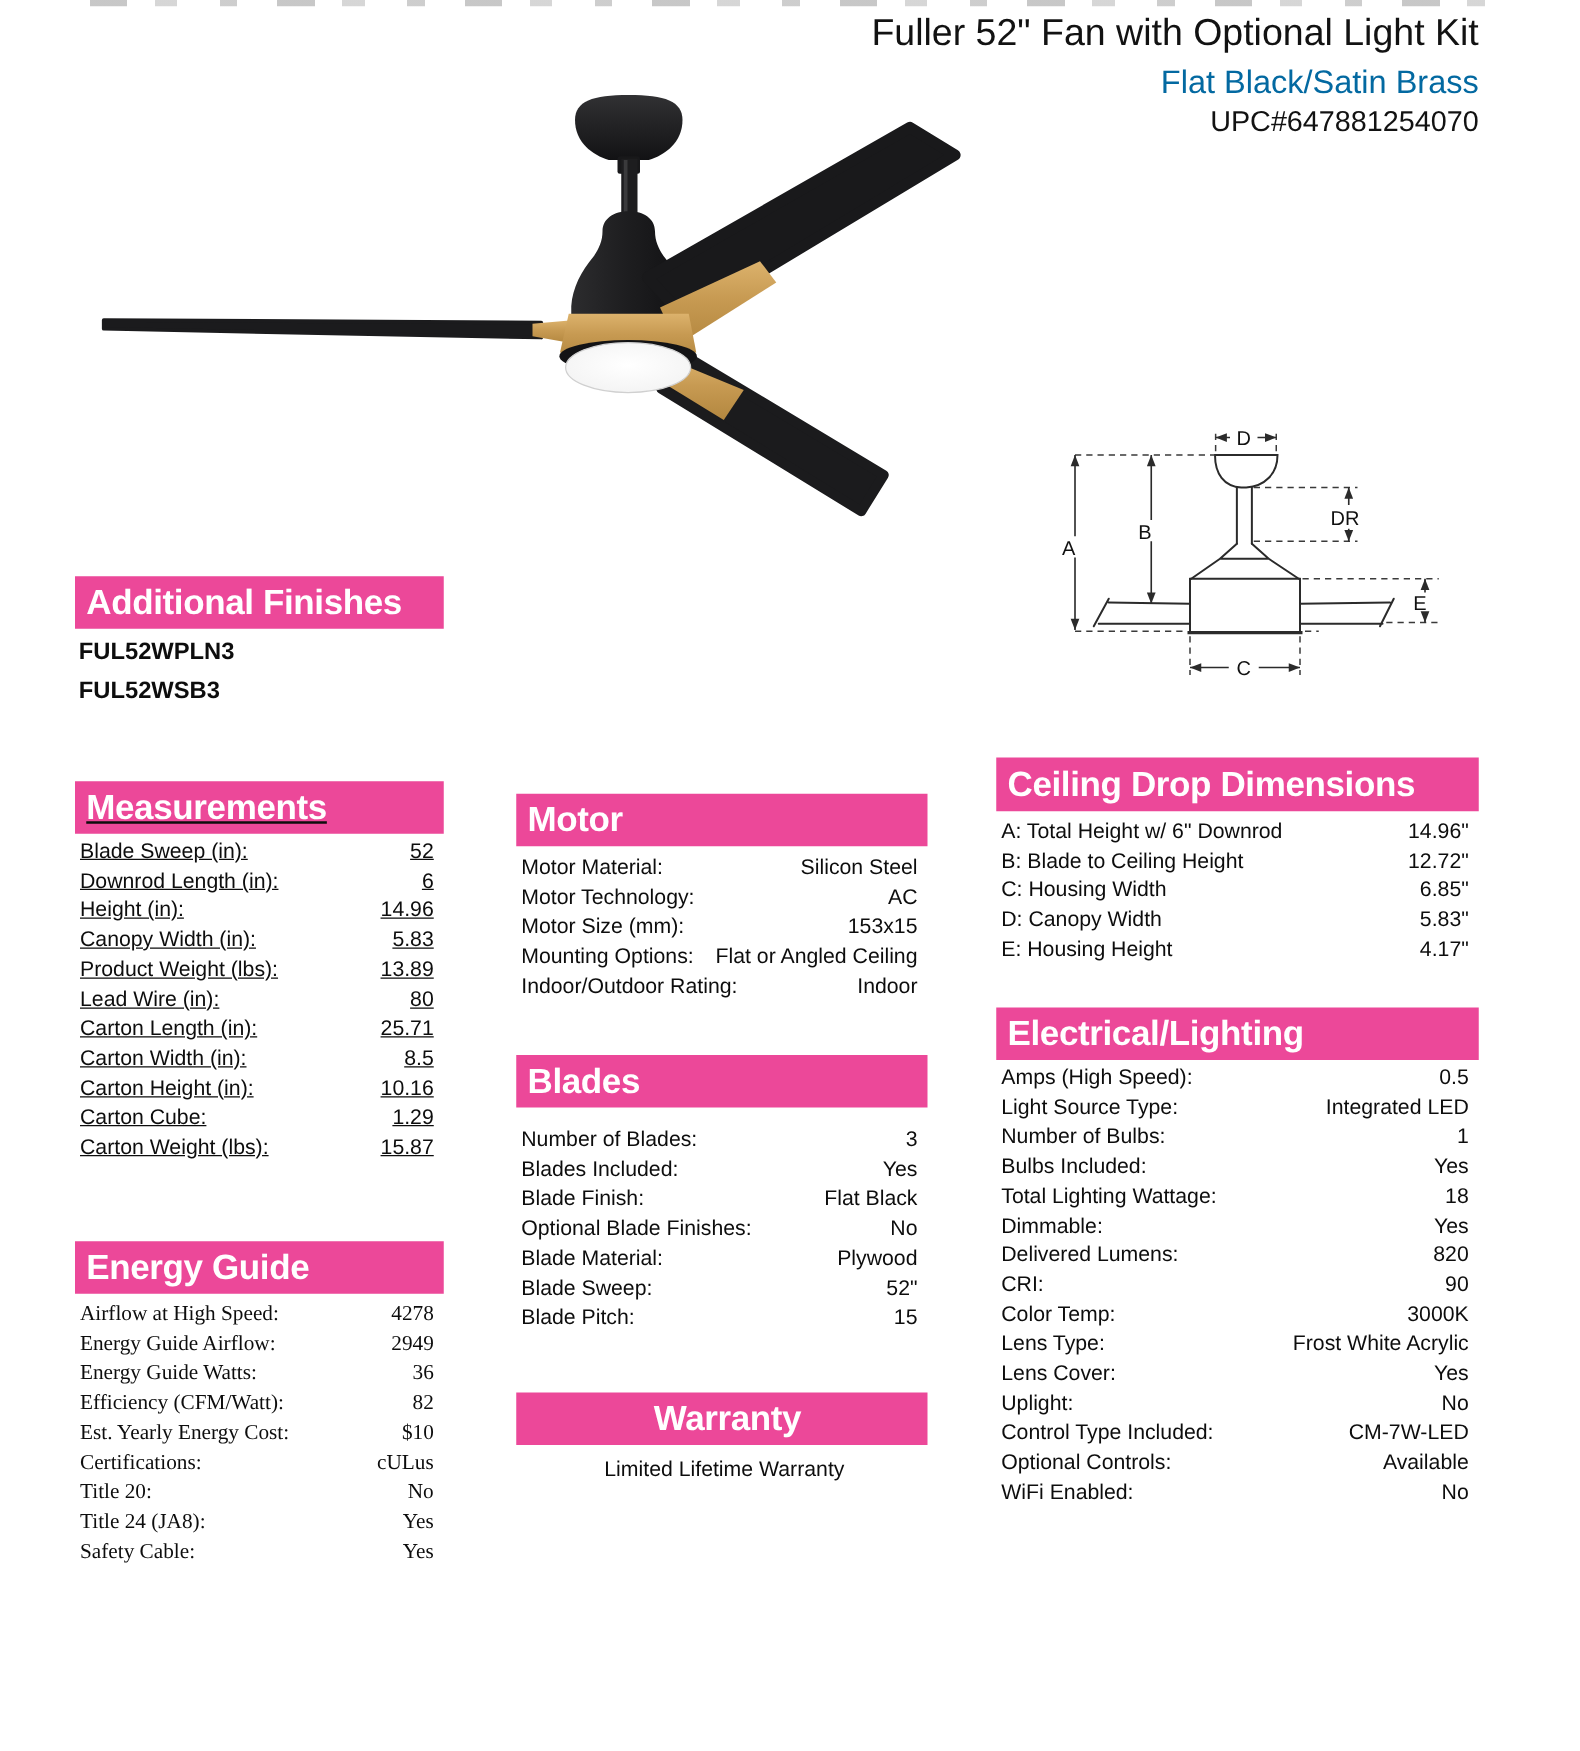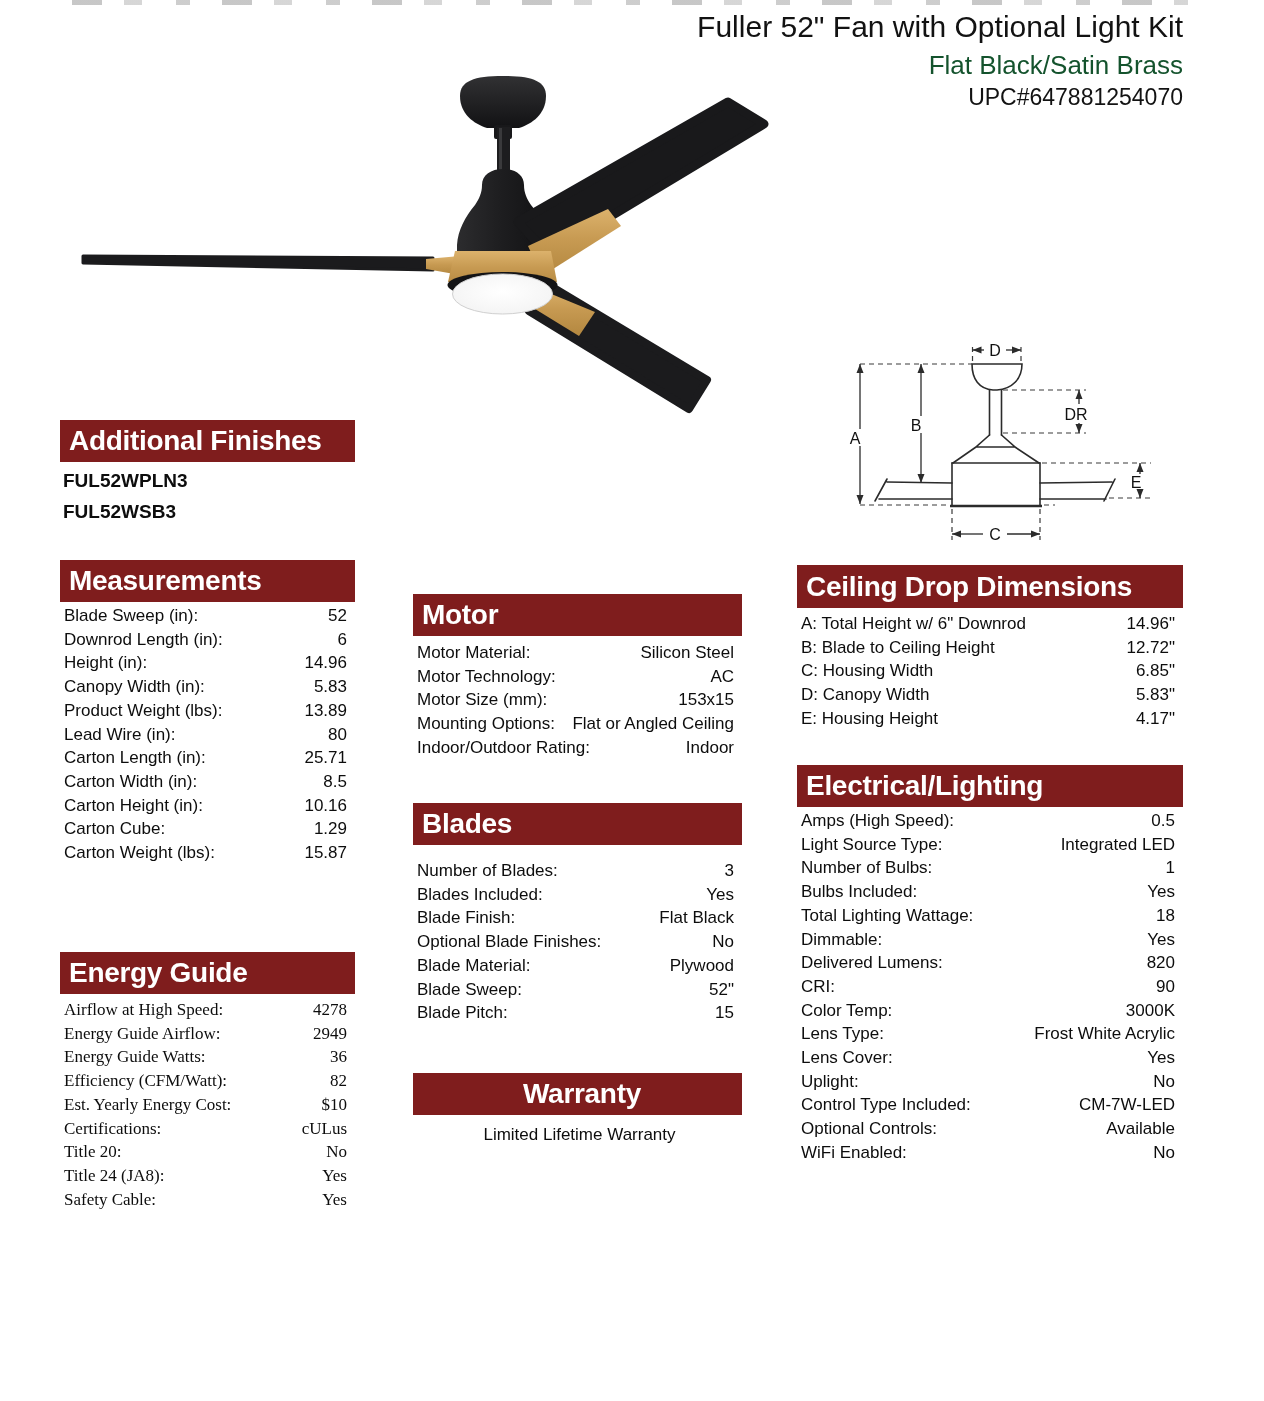--- a/index.html
+++ b/index.html
@@ -9,38 +9,38 @@
   }
   
   .top-artifact{
     position:absolute;top:0;left:72px;width:1116px;height:5px;opacity:.55;
     background:repeating-linear-gradient(90deg,#9a9a9a 0 30px,transparent 30px 52px,
       #b5b5b5 52px 70px,transparent 70px 104px,#a5a5a5 104px 118px,transparent 118px 150px);
   }
   
   .title-block{position:absolute;top:6px;right:81px;text-align:right;}
   .title-main{font-size:30px;line-height:42px;color:#121212;}
-  .title-finish{font-size:26px;line-height:34px;color:#14532d;}
+  .title-finish{font-size:26px;line-height:34px;color:#0369a1;}
   .title-upc{font-size:23px;line-height:31px;color:#121212;}
   
   .sec{position:absolute;}
   .sec-h{
-    background:#7f1d1d;color:#ffffff;font-weight:bold;font-size:28px;line-height:42px;
-    padding-left:9px;letter-spacing:-.3px;white-space:nowrap;overflow:hidden;
+    background:#ec4899;color:#ffffff;font-weight:bold;font-size:28px;line-height:42px;
+    padding-left:9px;letter-spacing:-.3px;white-space:nowrap;overflow:hidden;margin-top:41px;
   }
   .rows{display:block;}
   .row{display:flex;justify-content:space-between;font-size:17px;line-height:23.7px;
        padding-left:4px;padding-right:8px;}
   .row .lbl{white-space:nowrap;}
   .row .val{white-space:nowrap;text-align:right;}
   .finish-item{font-size:19px;font-weight:bold;line-height:31px;padding-left:3px;}
   .warranty-text{font-size:17px;line-height:24px;margin-top:8px;padding-left:4px;}
   
   #finishes{left:60px;top:420px;width:295px;}
-  #measurements{left:60px;top:560px;width:295px;}
+  #measurements{left:60px;top:584px;width:295px;text-decoration:underline;}
   #energy{left:60px;top:952px;width:295px;}
   #motor{left:413px;top:594px;width:329px;}
   #blades{left:413px;top:803px;width:329px;}
   #warranty{left:413px;top:1073px;width:329px;text-align:center;}
   #ceiling{left:797px;top:565px;width:386px;}
   #electrical{left:797px;top:765px;width:386px;}
   #measurements .rows{margin-top:2px;}
   #energy .rows{margin-top:4px;font-family:Liberation Serif, serif;}
   #motor .rows{margin-top:5px;}
   #blades .rows{margin-top:14px;}

